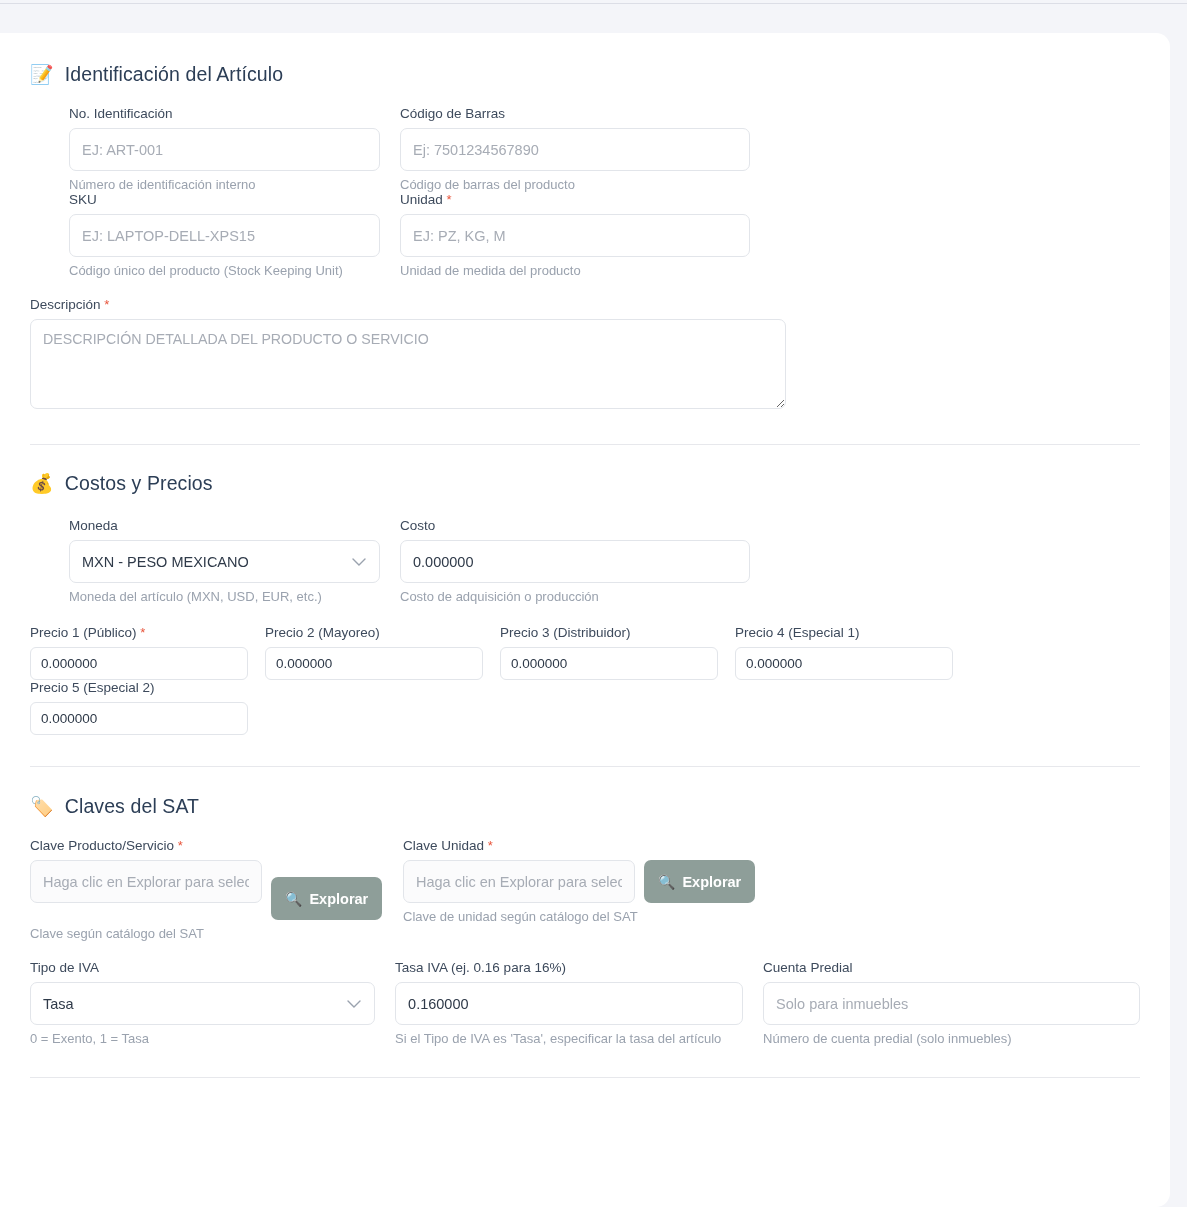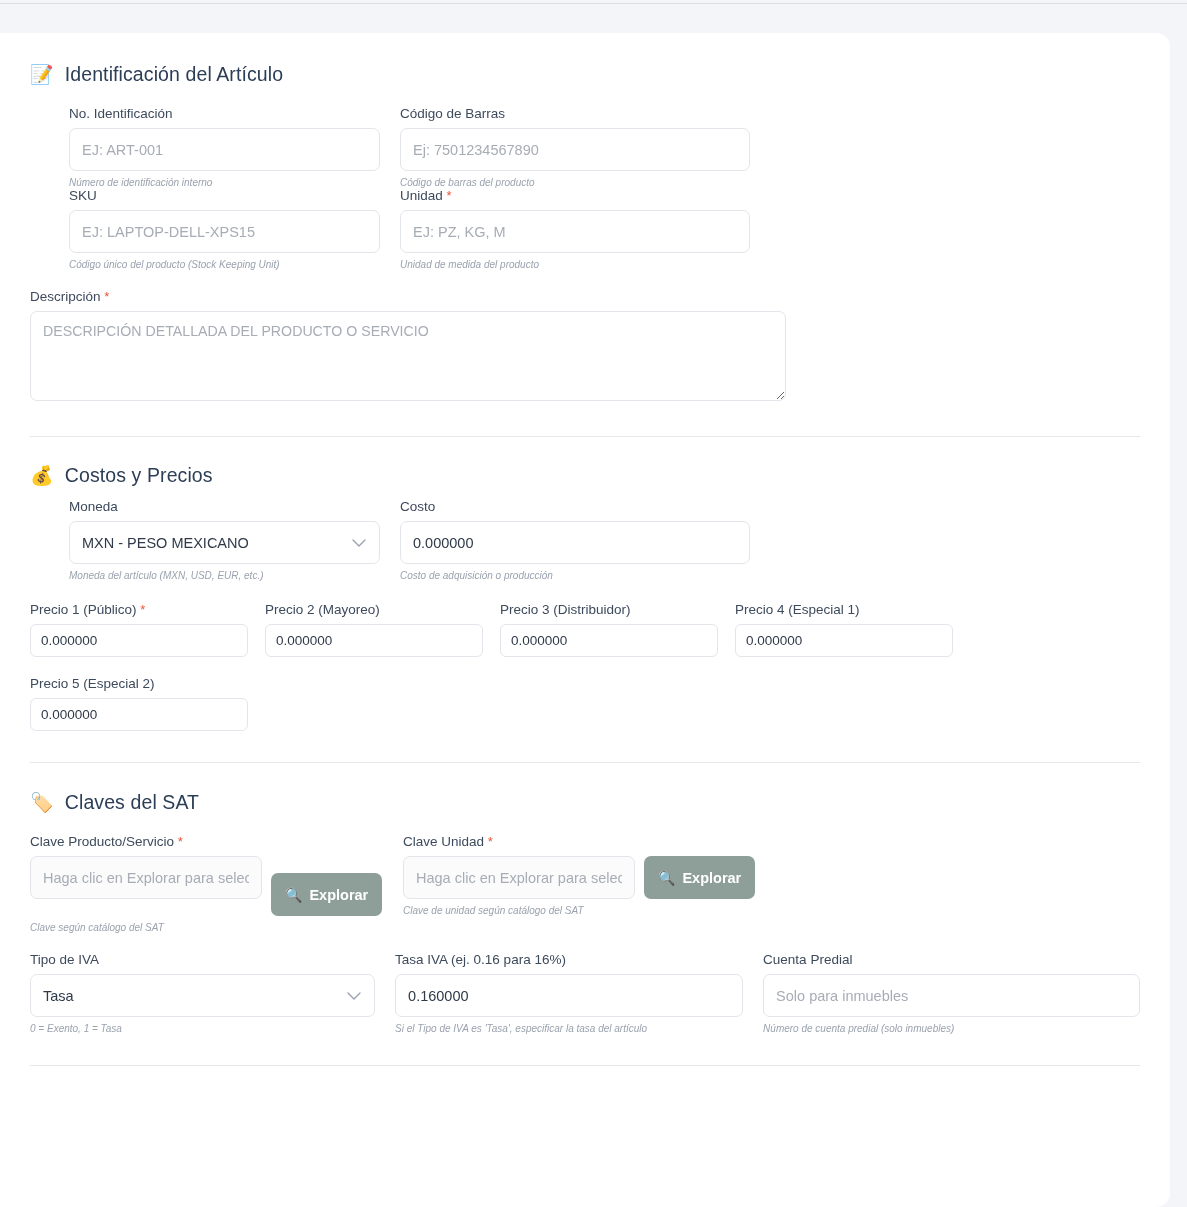--- a/index.html
+++ b/index.html
@@ -54,26 +54,25 @@
 
   .field-label {
     font-size: 13.5px;
     color: #3d4a5c;
     margin-bottom: 7px;
     display: block;
     white-space: nowrap;
   }
   .req { color: #e8553c; font-size: 13px; }
   .hint {
-    font-size: 10px;
+    font-size: 13px;
     color: #9aa2ae;
     margin-top: 6px;
     display: block;
     white-space: nowrap;
-    font-style: italic;
   }
   .inp {
     width: 100%;
     height: 43px;
     border: 1px solid #e2e5ea;
     border-radius: 7px;
     padding: 0 12px;
     font-size: 14.5px;
     color: #2f3a49;
     background: #ffffff;
@@ -113,26 +112,26 @@
   .row { display: flex; }
   .col-a { width: 350px; padding-left: 39px; }
   .col-gap { width: 20px; }
   .col-b { width: 350px; }
 
   .row1 { margin-top: 20px; }
   .row2 { }
   .row-desc { margin-top: 19px; }
   .desc-box { width: 756px; }
 
-  .row-moneda { margin-top: 12px; }
+  .row-moneda { margin-top: 23px; }
 
   .precios-row { margin-top: 21px; display: flex; }
   .precio-cell { width: 218px; margin-right: 17px; }
   .precio-cell .inp { width: 218px; }
-  .precio5 { margin-top: 19px; width: 218px; }
+  .precio5 { width: 218px; }
 
   .sat-row { margin-top: 20px; display: flex; }
   .sat-group { display: flex; align-items: flex-start; }
   .sat-input { width: 232px; }
   .sat-input .inp { background: #fbfbfc; }
   .explorar-btn {
     margin-left: 9px;
     height: 43px;
     min-width: 108px;
     background: #8e9e99;

